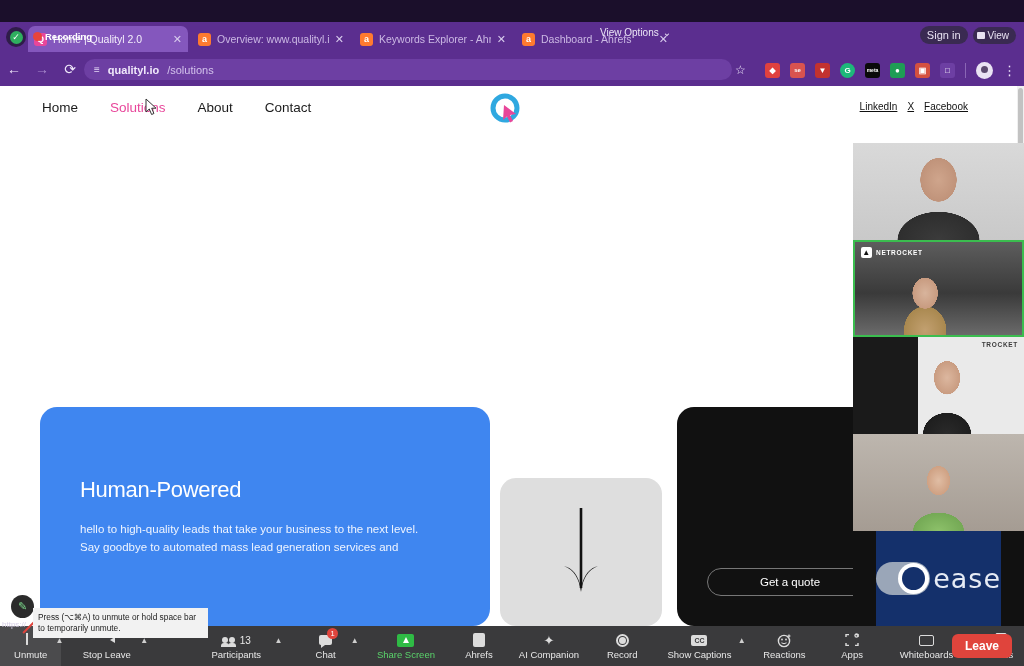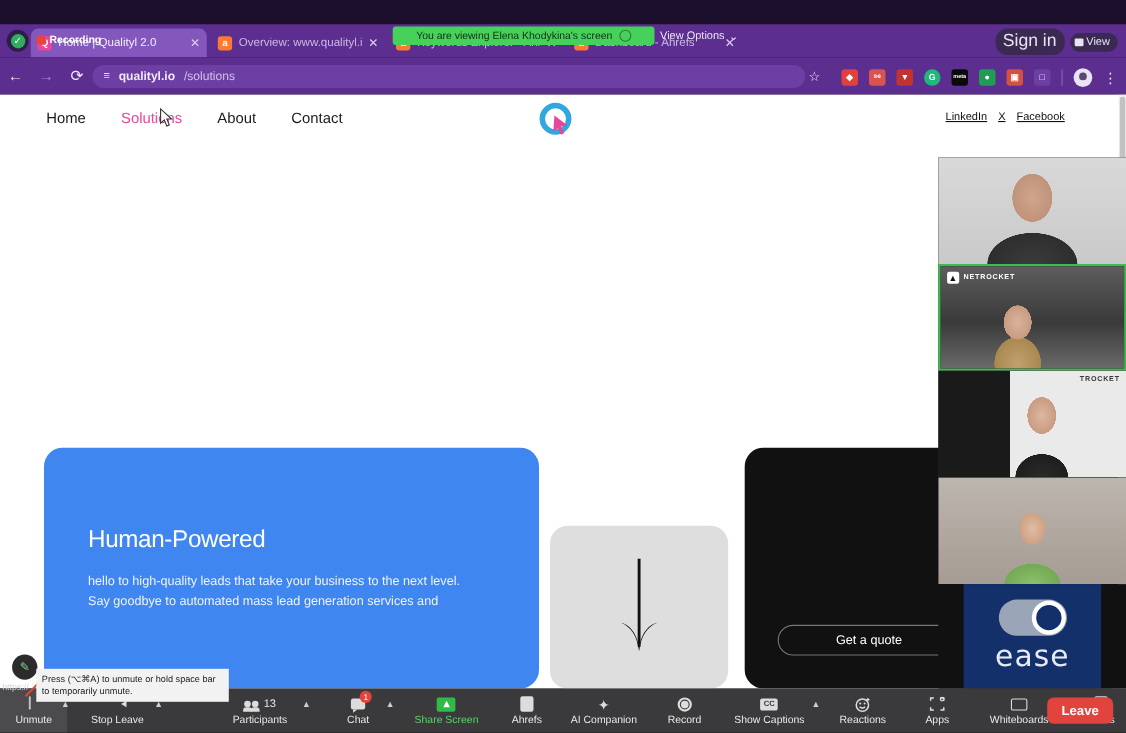--- a/index.html
+++ b/index.html
@@ -15,21 +15,21 @@
   .chrome-top {
     position: absolute; left: 0; top: 0; width: 1024px; height: 22px;
     background: #1b0f2b;
   }
   .signin-wrap {
     position: absolute; right: 8px; top: 26px;
     display: flex; align-items: center; gap: 5px;
     z-index: 40;
   }
   .signin-btn {
-    background: #3a2a52; color: #e8e2f2; font-size: 16px;
+    background: #3a2a52; color: #e8e2f2; font-size: 11px;
     padding: 3px 7px; border-radius: 11px; white-space: nowrap;
   }
   .view-btn {
     background: #3a2a52; color: #e8e2f2; font-size: 10px;
     padding: 3px 7px 3px 4px; border-radius: 11px; white-space: nowrap;
     display: flex; align-items: center; gap: 3px;
   }
   .view-btn .sq { width: 8px; height: 7px; background: #e8e2f2; border-radius: 1px; display:inline-block;}
 
   .tabstrip {
@@ -190,21 +190,21 @@
   .vtile.v3 { top: 194px; height: 97px; }
   .vtile.v4 { top: 291px; height: 97px; }
   .vtile.v5 { top: 388px; height: 95px; background: #111; }
   .netrocket-badge {
     position: absolute; left: 6px; top: 5px;
     display: flex; align-items: center; gap: 4px;
     font-size: 6.5px; color: #fff; letter-spacing: 0.7px; font-weight: bold;
   }
   .netrocket-badge .mark { width: 11px; height: 11px; background: #fff; border-radius: 2px; display:flex;align-items:center;justify-content:center;color:#111;font-size:8px;}
   .nr2 { position: absolute; right: 6px; top: 4px; font-size: 6.5px; color: #3b3b3b; letter-spacing:0.7px; font-weight:bold;}
-  .ease-logo { position:absolute; left: 23px; top: 0; width: 125px; height: 95px; background:#14306b; display:flex;flex-direction:column;align-items:center;justify-content:center;gap:3px;}
+  .ease-logo { position:absolute; left: 23px; top: 0; width: 125px; height: 95px; background:#14306b; display:flex;flex-direction:row;align-items:center;justify-content:center;gap:3px;}
   .ease-toggle { width: 62px; height: 33px; border-radius: 17px; background:#9aa6b8; position:relative;}
   .ease-toggle .knob { position:absolute; right:1px; top:1px; width:31px;height:31px;border-radius:50%;background:#fff;display:flex;align-items:center;justify-content:center;}
   .ease-toggle .knob i { width:23px;height:23px;border-radius:50%;background:#14306b;display:block;}
   .ease-word { color:#e6ebf5; font-size: 27px; letter-spacing: 1px; font-family: "DejaVu Sans", sans-serif;}
 
   
   .zoombar {
     position: absolute; left: 0; bottom: 0; width: 1024px; height: 40px;
     background: #3a3a3c;
     display: flex; align-items: center;
@@ -336,24 +336,20 @@
       <span class="x">✕</span>
     </div>
     <div class="newtab">+</div>
   </div>
 
   <div class="rec-badge">
     <span class="dot"></span>
     <span>Recording</span>
   </div>
 
-  <div class="share-banner">
-    <span>You are viewing Elena Khodykina's screen</span>
-    <span class="pause"></span>
-  </div>
   <div class="viewopts">
     <span>View Options</span>
     <span>⌄</span>
   </div>
 
   <div class="urlbar-row">
     <div class="navbtn">←</div>
     <div class="navbtn dim">→</div>
     <div class="navbtn">⟳</div>
   </div>

